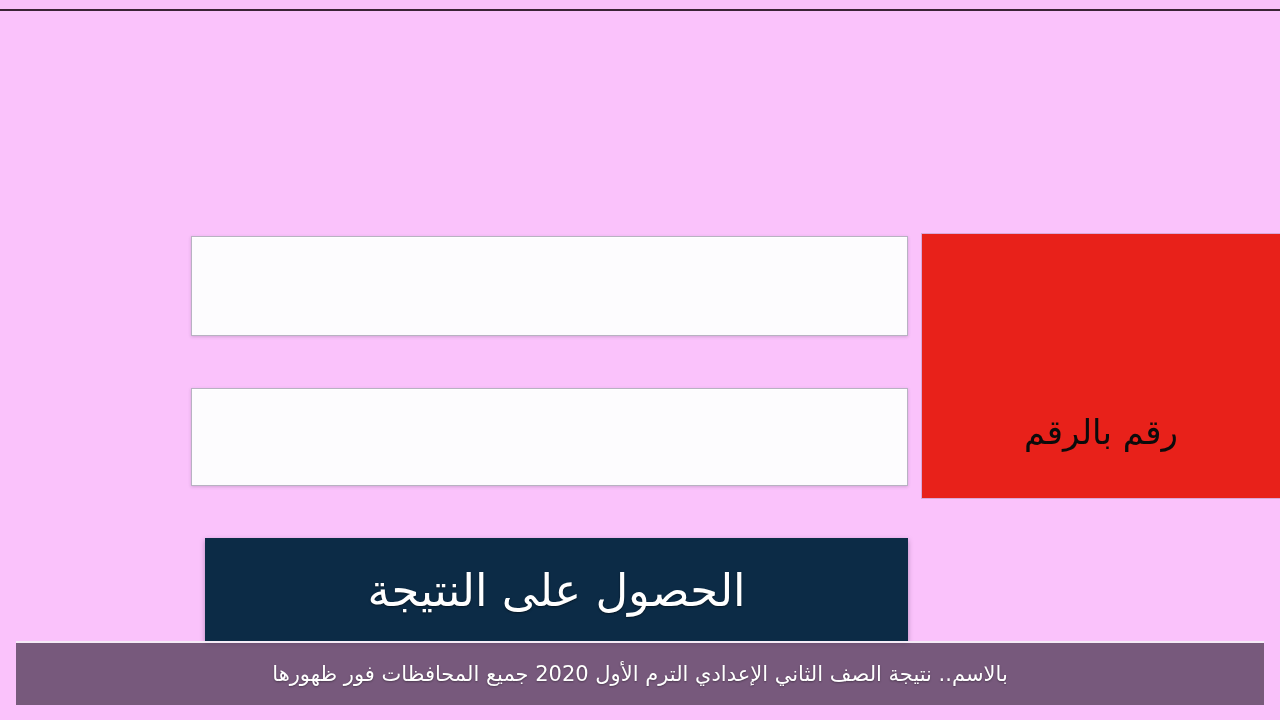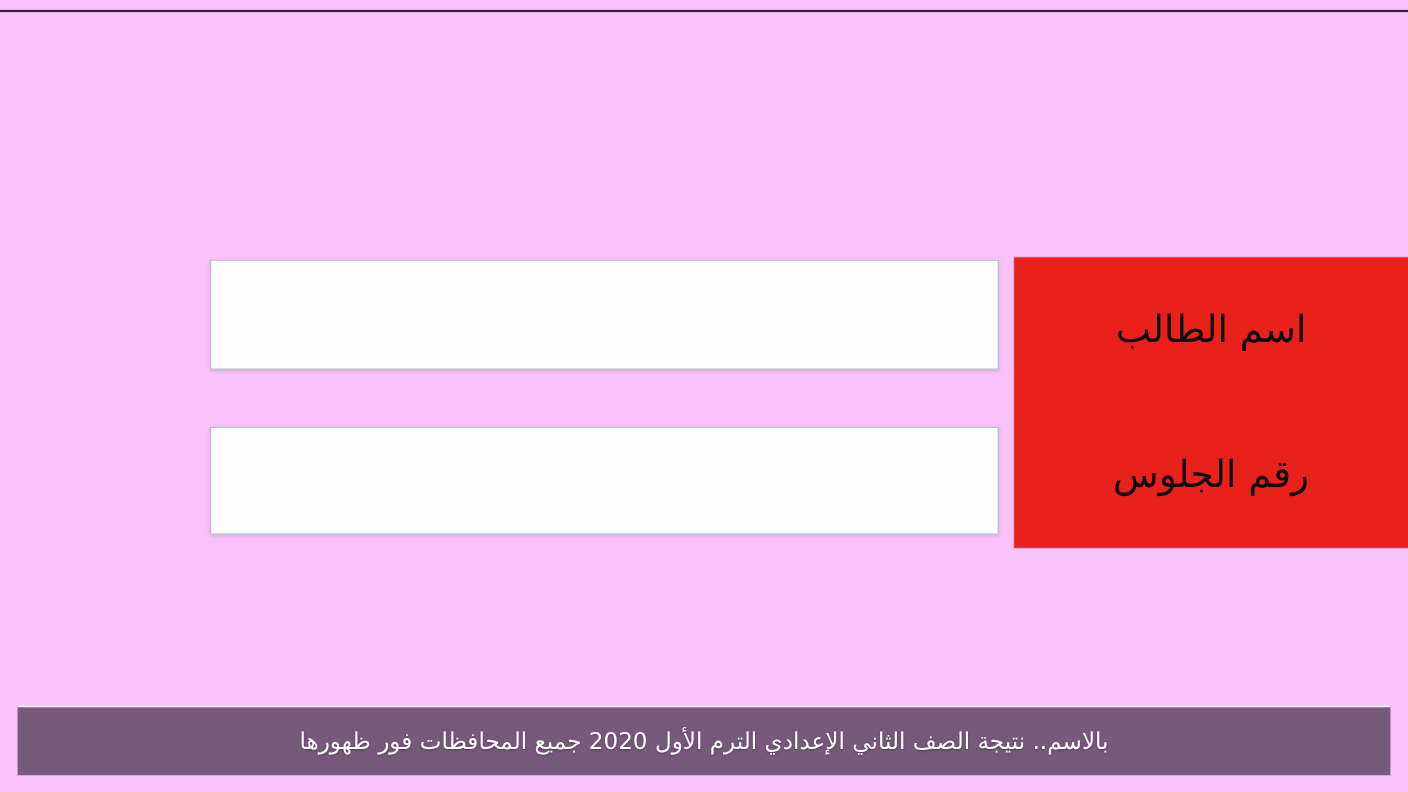--- a/index.html
+++ b/index.html
@@ -221,32 +221,32 @@
 
 <div id="page">
 
   <div class="top-strip"></div>
   <div class="strip-line"></div>
 
 
   <div class="form-area">
 
     <div class="label-panel">
-      <div class="label-cell one">اسم الطالب</div>
-      <div class="label-cell two">رقم الجلوس</div>
+      <div class="label-cell two">رقم بالرقم</div>
     </div>
 
     <div class="field name">
       <input type="text" placeholder="" style="">
     </div>
 
     <div class="field seat">
       <input type="text" placeholder="" style="">
     </div>
 
+    <div class="submit-button">الحصول على النتيجة</div>
 
   </div>
 
   <div class="caption-bar">
     <div class="caption-text">بالاسم.. نتيجة الصف الثاني الإعدادي الترم الأول 2020 جميع المحافظات فور ظهورها</div>
   </div>
   <div class="caption-under"></div>
 
 </div>
 

